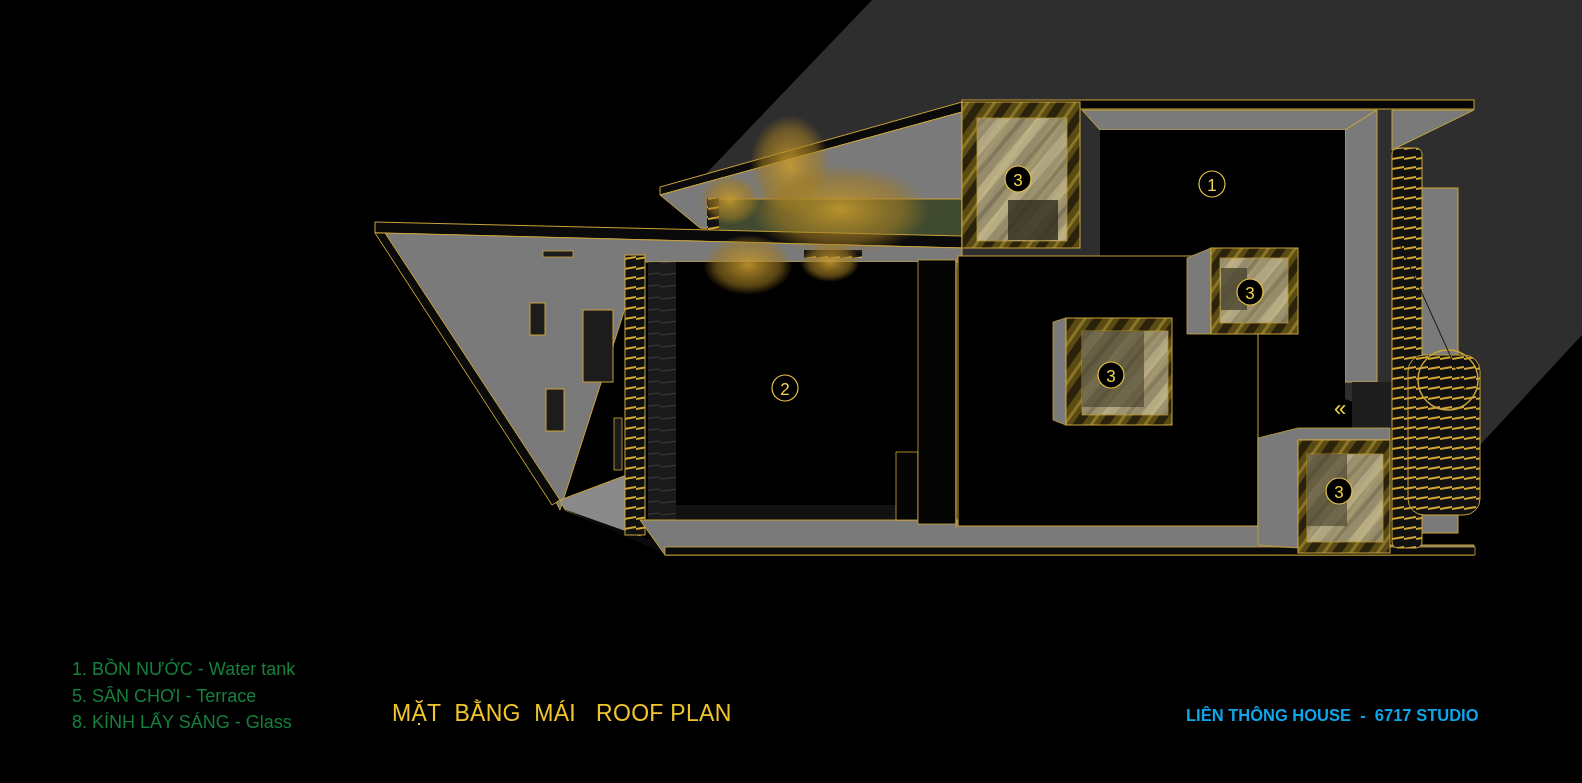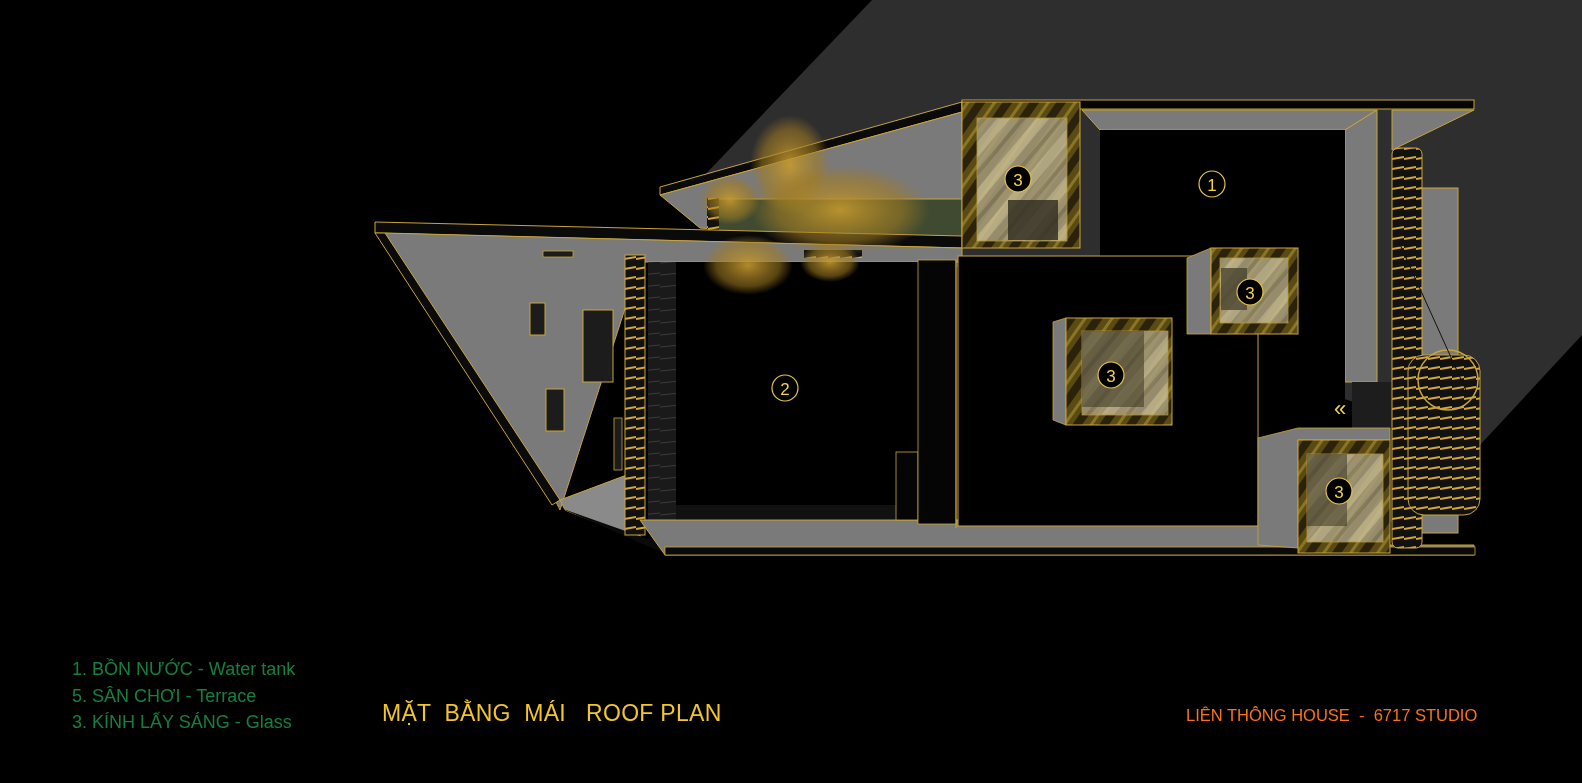--- a/index.html
+++ b/index.html
@@ -1,22 +1,22 @@
 <!DOCTYPE html>
 <html><head>
 <meta charset="utf-8">
 <style>
   html, body { margin: 0; padding: 0; background: #000; }
   body { width: 1582px; height: 783px; position: relative; overflow: hidden;
          font-family: "Liberation Sans", "DejaVu Sans", sans-serif; }
   #stage { position: absolute; left: 0; top: 0; width: 1582px; height: 783px; }
   .legend { position: absolute; left: 72px; top: 656px; color: #15803d; font-size: 18px; line-height: 26.5px; }
   .legend div { white-space: nowrap; }
-  .title { position: absolute; left: 382px; top: 700px; color: #f2c52c; font-size: 23px; letter-spacing: 0.3px; white-space: pre; }
-  .credit { position: absolute; left: 1186px; top: 706px; color: #f97316; font-size: 16.5px; font-weight: normal; white-space: pre; }
+  .title { position: absolute; left: 392px; top: 700px; color: #f2c52c; font-size: 23px; letter-spacing: 0.3px; white-space: pre; }
+  .credit { position: absolute; left: 1186px; top: 706px; color: #0ea5e9; font-size: 16.5px; font-weight: bold; white-space: pre; }
   .tag-text { font-family: "Liberation Sans", sans-serif; fill: #f2d24a; font-size: 17px; text-anchor: middle; dominant-baseline: central; }
 </style>
 </head>
 <body>
 
 <svg id="stage" viewBox="0 0 1582 783" xmlns="http://www.w3.org/2000/svg">
   <defs>
     <pattern id="glassStripes" patternUnits="userSpaceOnUse" width="22" height="22" patternTransform="rotate(35)">
       <rect width="22" height="22" fill="#5a4a14"></rect>
       <rect width="8" height="22" fill="#2a220a"></rect>
@@ -152,17 +152,17 @@
   </g>
   <g>
     <circle cx="1339" cy="491" r="13" fill="#000" stroke="#e6c24a" stroke-width="1.2"></circle>
     <text x="1339" y="492" class="tag-text">3</text>
   </g>
 </svg>
 
 <div class="legend">
   <div>1. BỒN  NƯỚC  - Water tank</div>
   <div>5. SÂN  CHƠI - Terrace</div>
-  <div>3. KÍNH LẤY SÁNG - Glass</div>
+  <div>8. KÍNH LẤY SÁNG - Glass</div>
 </div>
 
 <div class="title">MẶT  BẰNG  MÁI   ROOF PLAN</div>
 <div class="credit">LIÊN THÔNG HOUSE  -  6717 STUDIO</div>
 
 </body></html>

